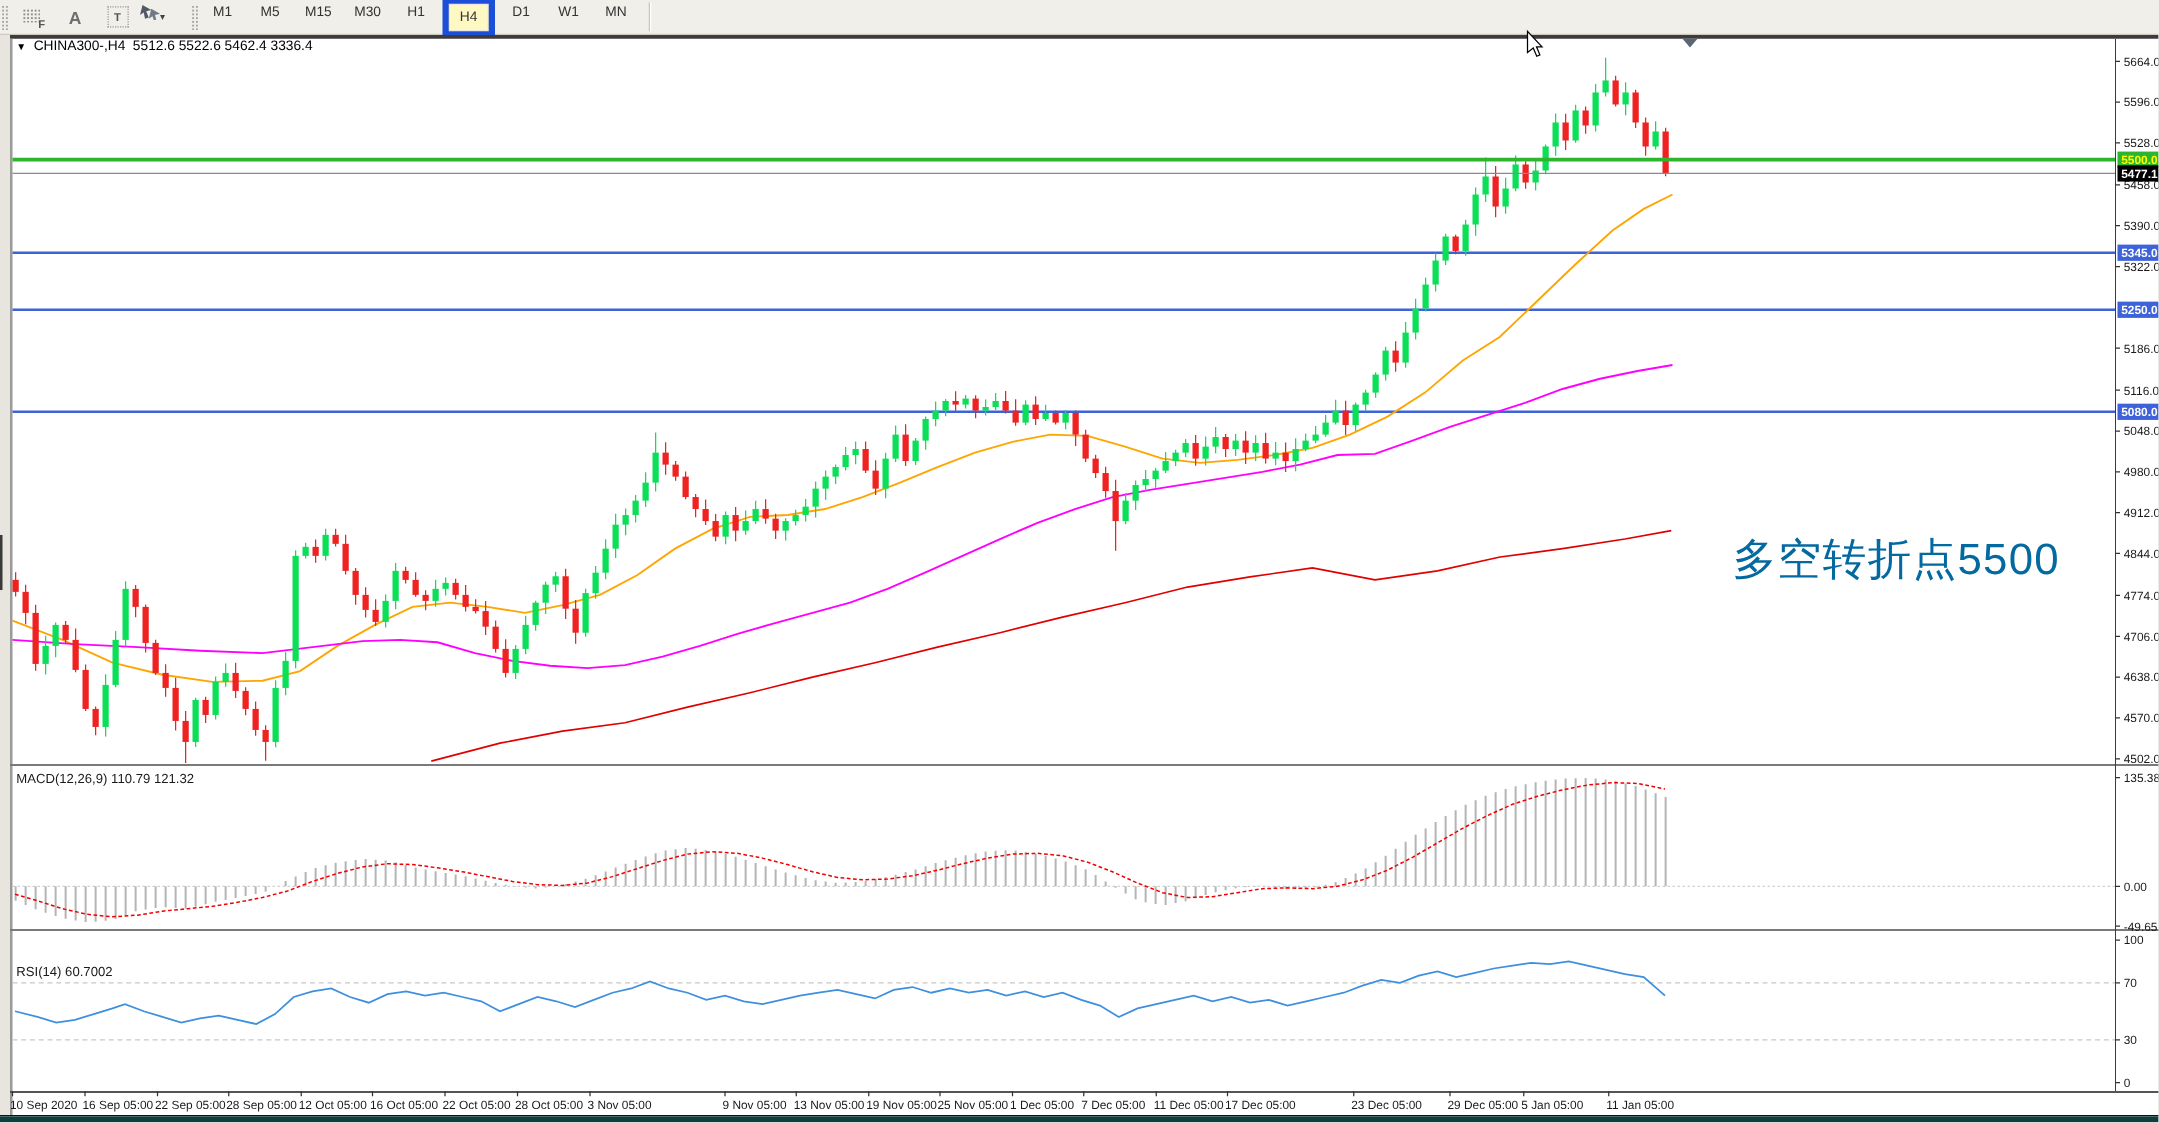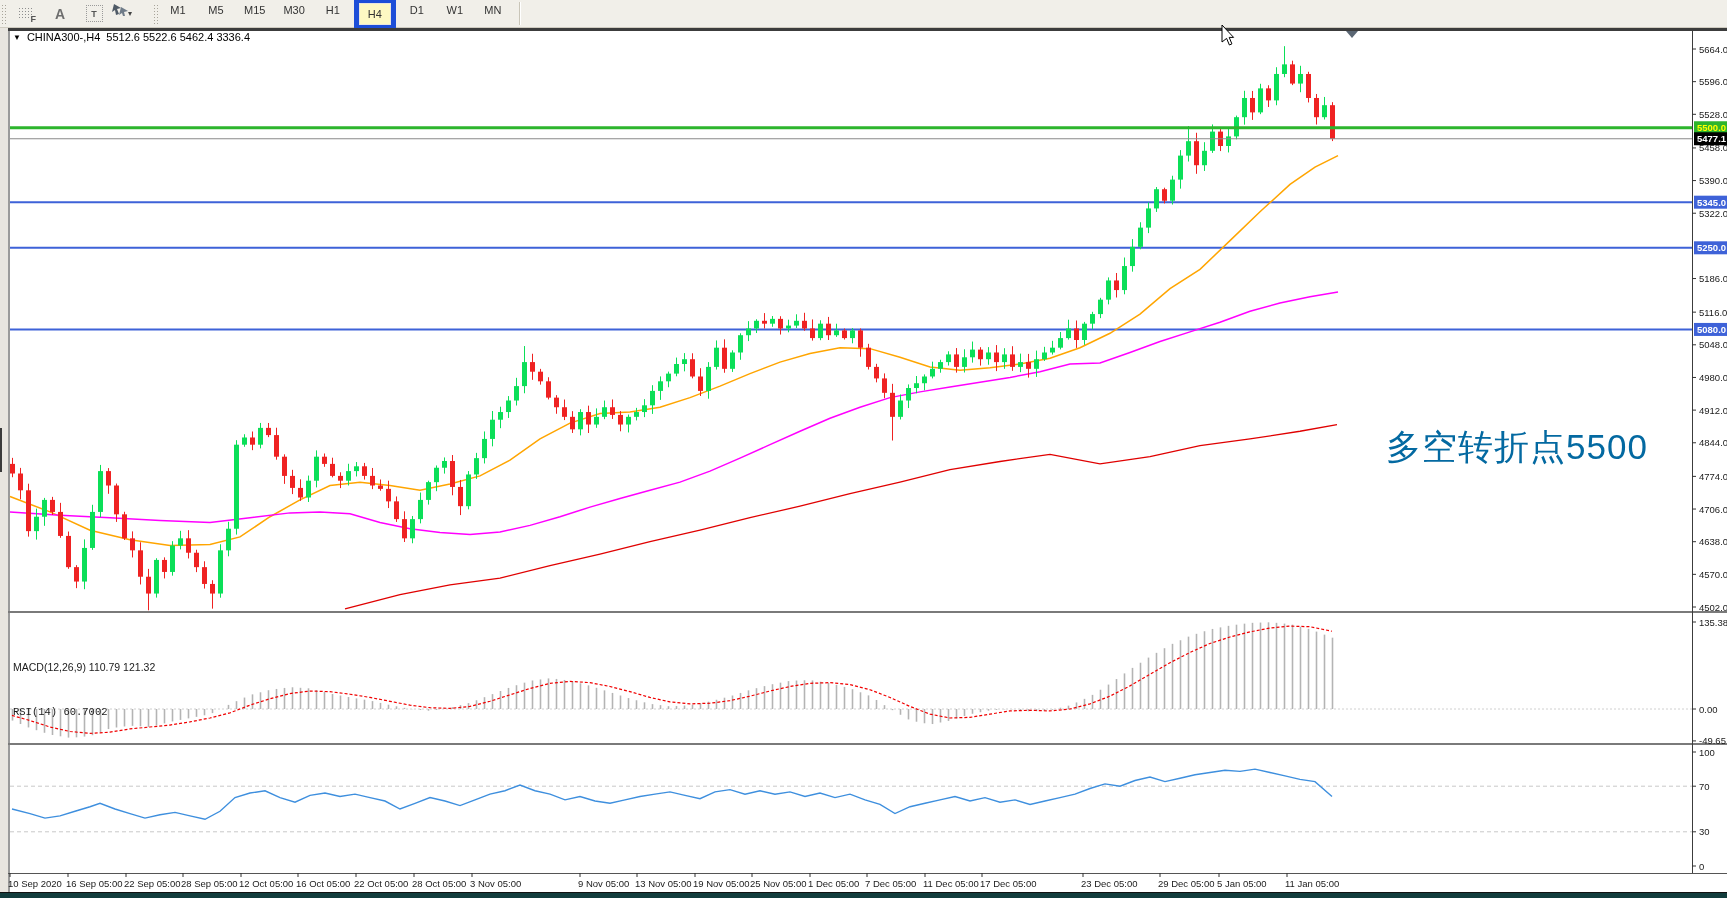--- a/index.html
+++ b/index.html
@@ -20,22 +20,22 @@
   .icon-grid .f{position:absolute;right:-2px;bottom:-3px;font-size:9px;font-weight:bold;color:#555;}
   .icon-a{font-size:14px;color:#6e6e6e;font-weight:bold;}
   .icon-t{width:15px;height:15px;border:1px dotted #9a9a9a;font-size:9px;color:#555;font-weight:bold;
           display:flex;align-items:center;justify-content:center;}
   .caret{margin-left:4px;font-size:8px;color:#444;}
   .tf-spacer{width:4px;}
   
   .ovl{position:absolute;z-index:5;}
   #chart-title{left:13px;top:31px;font-size:11px;color:#000;display:flex;gap:6px;align-items:center;}
   #chart-title .tri{font-size:8px;color:#000;}
-  #macd-label{left:13px;top:617px;font-size:10.5px;color:#1a1a1a;margin-top:44px;}
-  #rsi-label{left:13px;top:706px;font-size:10.5px;color:#1a1a1a;font-family:Liberation Mono, monospace;}
+  #macd-label{left:13px;top:617px;font-size:10.5px;color:#1a1a1a;}
+  #rsi-label{left:13px;top:772px;font-size:10.5px;color:#1a1a1a;}
   #annotation{left:1386px;top:424px;font-size:35px;letter-spacing:1px;color:#0369a1;white-space:nowrap;}
   svg{position:absolute;left:0;top:0;}
   text{font-family:"Liberation Sans","DejaVu Sans",sans-serif;}
 </style>
 </head>
 <body>
 
 <div id="app">
 
   <div id="toolbar">

